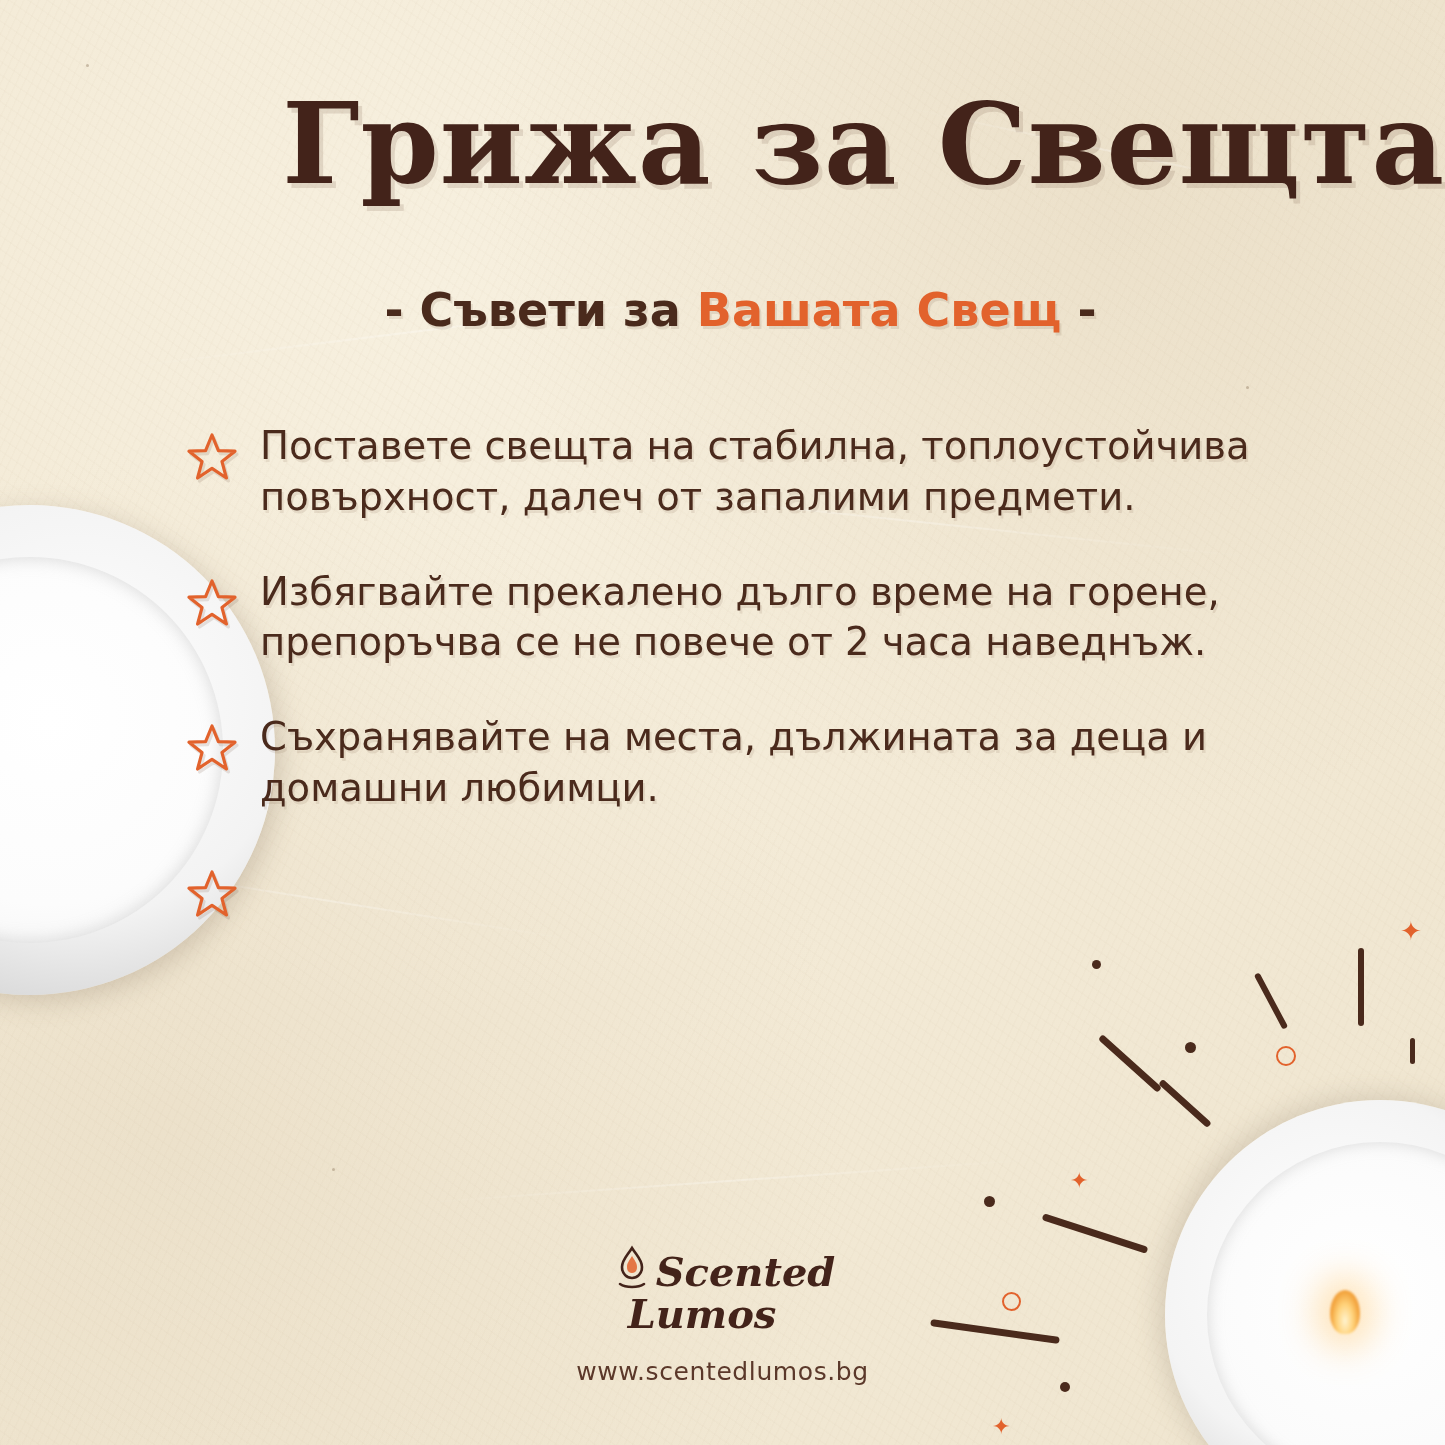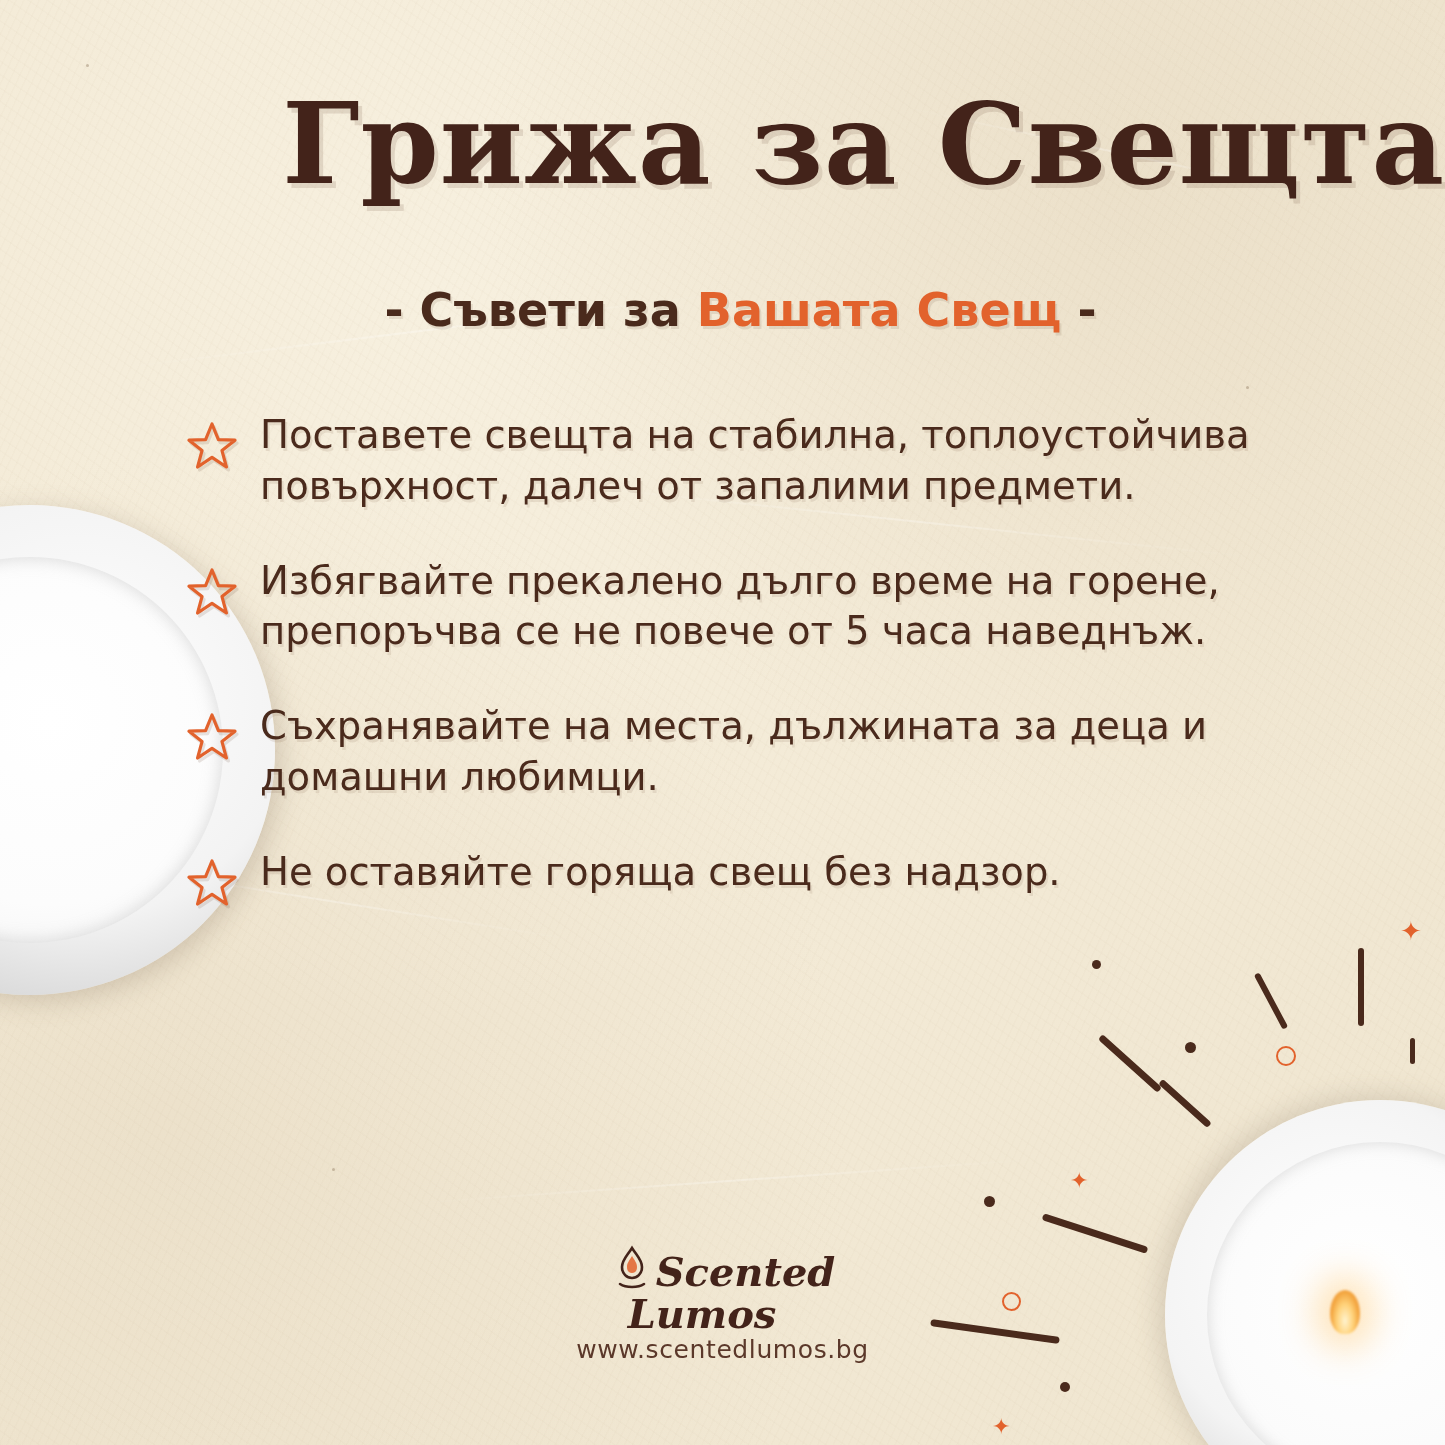--- a/index.html
+++ b/index.html
@@ -142,21 +142,21 @@
     font-weight: 600;
     color: #4a2a1c;
     text-shadow: 2px 3px 0 rgba(120,90,70,0.14);
     padding-left: 18px;
   }
   .subtitle .accent { color: #e2622c; }
 
   
   .tips {
     position: absolute;
-    top: 410px;
+    top: 421px;
     left: 186px;
     width: 1090px;
   }
   .tip {
     display: flex;
     align-items: flex-start;
     margin-bottom: 44px;
   }
   .tip .star {
     flex: 0 0 auto;
@@ -201,20 +201,21 @@
   .logo-line2 {
     font-family: "DejaVu Serif", serif;
     font-style: italic;
     font-weight: 700;
     font-size: 40px;
     color: #43231a;
     margin-left: 18px;
     line-height: 1.08;
   }
   .site {
+    margin-top: 22px;
     font-size: 25px;
     letter-spacing: .6px;
     color: #5b382a;
   }
 </style>
 </head>
 <body>
 
 <div class="poster">
 
@@ -270,39 +271,38 @@
     </div>
 
 
 
     <div class="tip">
       <span class="star">
         <svg viewBox="0 0 52 52" width="52" height="52" aria-hidden="true">
           <polygon points="26,4 32.4,19.6 49,20.2 36,30.6 40.4,47 26,37.4 11.6,47 16,30.6 3,20.2 19.6,19.6" fill="none" stroke="#e2622c" stroke-width="3.2" stroke-linejoin="round"></polygon>
         </svg>
       </span>
-      <span class="text">Избягвайте прекалено дълго време на горене, препоръчва се не повече от 5 часа наведнъж.</span>
+      <span class="text">Избягвайте прекалено дълго време на горене, препоръчва се не повече от 2 часа наведнъж.</span>
     </div>
 
     <div class="tip">
       <span class="star">
         <svg viewBox="0 0 52 52" width="52" height="52" aria-hidden="true">
           <polygon points="26,4 32.4,19.6 49,20.2 36,30.6 40.4,47 26,37.4 11.6,47 16,30.6 3,20.2 19.6,19.6" fill="none" stroke="#e2622c" stroke-width="3.2" stroke-linejoin="round"></polygon>
         </svg>
       </span>
       <span class="text">Съхранявайте на места, дължината за деца и домашни любимци.</span>
     </div>
 
     <div class="tip">
       <span class="star">
         <svg viewBox="0 0 52 52" width="52" height="52" aria-hidden="true">
           <polygon points="26,4 32.4,19.6 49,20.2 36,30.6 40.4,47 26,37.4 11.6,47 16,30.6 3,20.2 19.6,19.6" fill="none" stroke="#e2622c" stroke-width="3.2" stroke-linejoin="round"></polygon>
         </svg>
       </span>
-      <span class="text">Не оставяйте горяща свещ без надзор.</span>
     </div>
 
   </div>
 
   <div class="logo-wrap">
     <div class="logo-mark">
       <span class="logo-flame-svg">
         <svg width="40" height="54" viewBox="0 0 40 54" aria-hidden="true">
           <path d="M20 4 C25 12 30 16 30 23 C30 30 25 34 20 34 C15 34 10 30 10 23 C10 16 15 12 20 4 Z" fill="none" stroke="#43231a" stroke-width="2.6"></path>
           <path d="M20 12 C23 17 25 19 25 23 C25 27 23 29 20 29 C17 29 15 27 15 23 C15 19 17 17 20 12 Z" fill="#e2622c" opacity=".85"></path>

